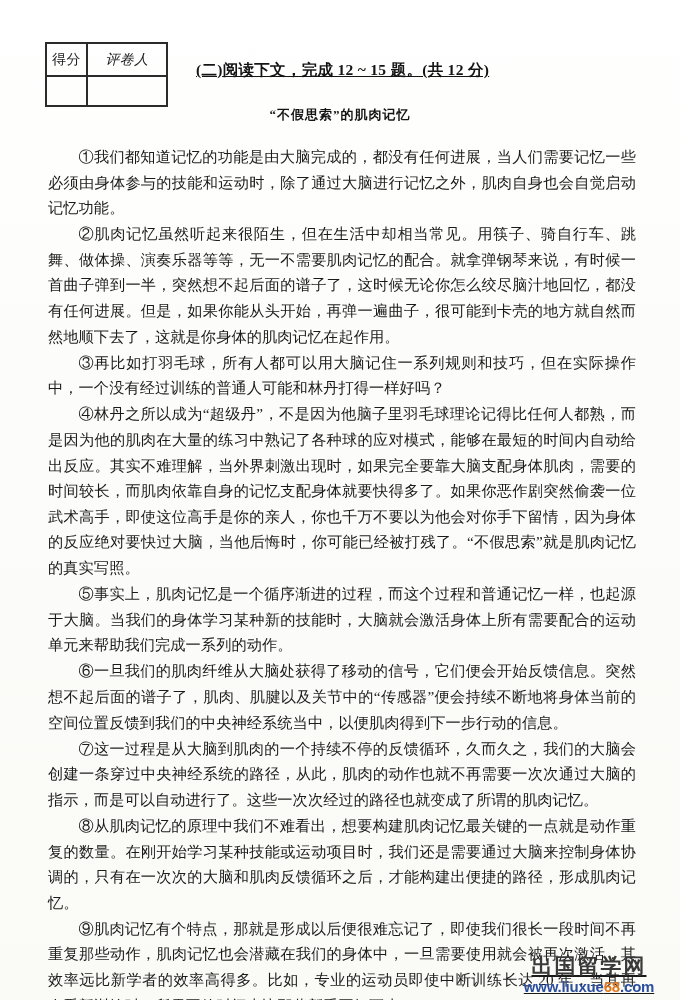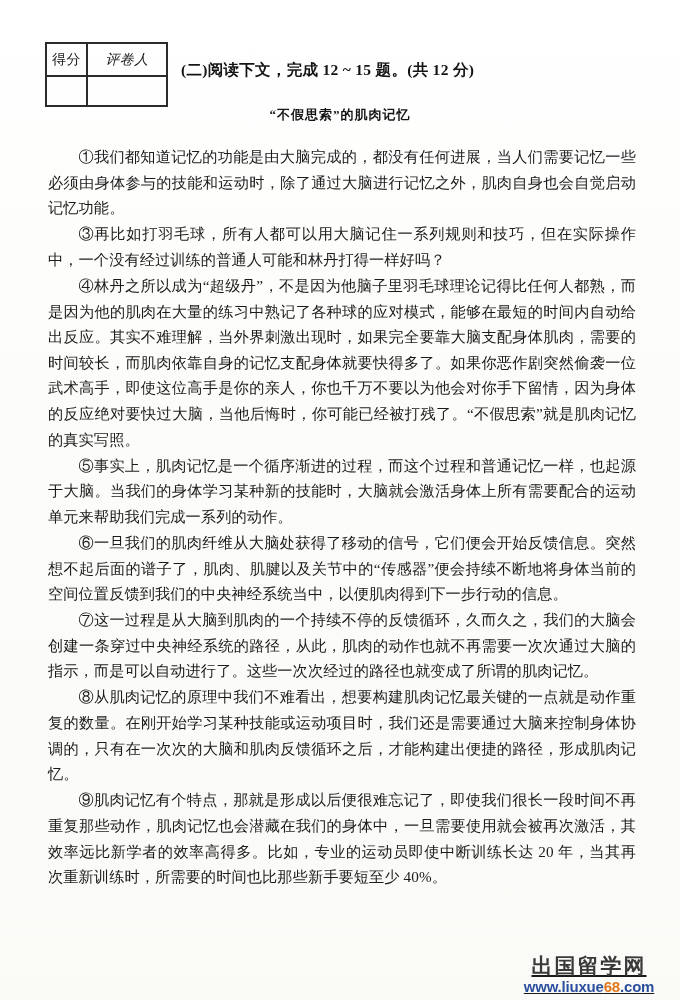--- a/index.html
+++ b/index.html
@@ -60,27 +60,28 @@
     border-right: 2px solid #2b2b2b;
   }
   .score-cell.right {
     flex: 1 1 auto;
     font-style: italic;
   }
 
   
   .instruction {
     position: absolute;
-    left: 181px;
+    left: 196px;
     top: 60px;
     font-size: 15.5px;
     font-weight: bold;
     letter-spacing: 0.3px;
     white-space: nowrap;
     color: #141414;
+    text-decoration: underline;
   }
 
   
   .article-title {
     position: absolute;
     left: 0;
     right: 0;
     top: 106px;
     text-align: center;
     font-size: 13px;
@@ -152,20 +153,21 @@
       <div class="score-cell right"></div>
     </div>
   </div>
 
   <div class="instruction">(二)阅读下文，完成 12 ~ 15 题。(共 12 分)</div>
 
   <div class="article-title">“不假思索”的肌肉记忆</div>
 
   <div class="body-text">
     <p class="para">①我们都知道记忆的功能是由大脑完成的，都没有任何进展，当人们需要记忆一些必须由身体参与的技能和运动时，除了通过大脑进行记忆之外，肌肉自身也会自觉启动记忆功能。</p>
+    <p class="para">②肌肉记忆虽然听起来很陌生，但在生活中却相当常见。用筷子、骑自行车、跳舞、做体操、演奏乐器等等，无一不需要肌肉记忆的配合。就拿弹钢琴来说，有时候一首曲子弹到一半，突然想不起后面的谱子了，这时候无论你怎么绞尽脑汁地回忆，都没有任何进展。但是，如果你能从头开始，再弹一遍曲子，很可能到卡壳的地方就自然而然地顺下去了，这就是你身体的肌肉记忆在起作用。</p>
     <p class="para">③再比如打羽毛球，所有人都可以用大脑记住一系列规则和技巧，但在实际操作中，一个没有经过训练的普通人可能和林丹打得一样好吗？</p>
     <p class="para">④林丹之所以成为“超级丹”，不是因为他脑子里羽毛球理论记得比任何人都熟，而是因为他的肌肉在大量的练习中熟记了各种球的应对模式，能够在最短的时间内自动给出反应。其实不难理解，当外界刺激出现时，如果完全要靠大脑支配身体肌肉，需要的时间较长，而肌肉依靠自身的记忆支配身体就要快得多了。如果你恶作剧突然偷袭一位武术高手，即使这位高手是你的亲人，你也千万不要以为他会对你手下留情，因为身体的反应绝对要快过大脑，当他后悔时，你可能已经被打残了。“不假思索”就是肌肉记忆的真实写照。</p>
     <p class="para">⑤事实上，肌肉记忆是一个循序渐进的过程，而这个过程和普通记忆一样，也起源于大脑。当我们的身体学习某种新的技能时，大脑就会激活身体上所有需要配合的运动单元来帮助我们完成一系列的动作。</p>
     <p class="para">⑥一旦我们的肌肉纤维从大脑处获得了移动的信号，它们便会开始反馈信息。突然想不起后面的谱子了，肌肉、肌腱以及关节中的“传感器”便会持续不断地将身体当前的空间位置反馈到我们的中央神经系统当中，以便肌肉得到下一步行动的信息。</p>
     <p class="para">⑦这一过程是从大脑到肌肉的一个持续不停的反馈循环，久而久之，我们的大脑会创建一条穿过中央神经系统的路径，从此，肌肉的动作也就不再需要一次次通过大脑的指示，而是可以自动进行了。这些一次次经过的路径也就变成了所谓的肌肉记忆。</p>
     <p class="para">⑧从肌肉记忆的原理中我们不难看出，想要构建肌肉记忆最关键的一点就是动作重复的数量。在刚开始学习某种技能或运动项目时，我们还是需要通过大脑来控制身体协调的，只有在一次次的大脑和肌肉反馈循环之后，才能构建出便捷的路径，形成肌肉记忆。</p>
     <p class="para">⑨肌肉记忆有个特点，那就是形成以后便很难忘记了，即使我们很长一段时间不再重复那些动作，肌肉记忆也会潜藏在我们的身体中，一旦需要使用就会被再次激活，其效率远比新学者的效率高得多。比如，专业的运动员即使中断训练长达 20 年，当其再次重新训练时，所需要的时间也比那些新手要短至少 40%。</p>
   </div>
 
   <div class="watermark">

